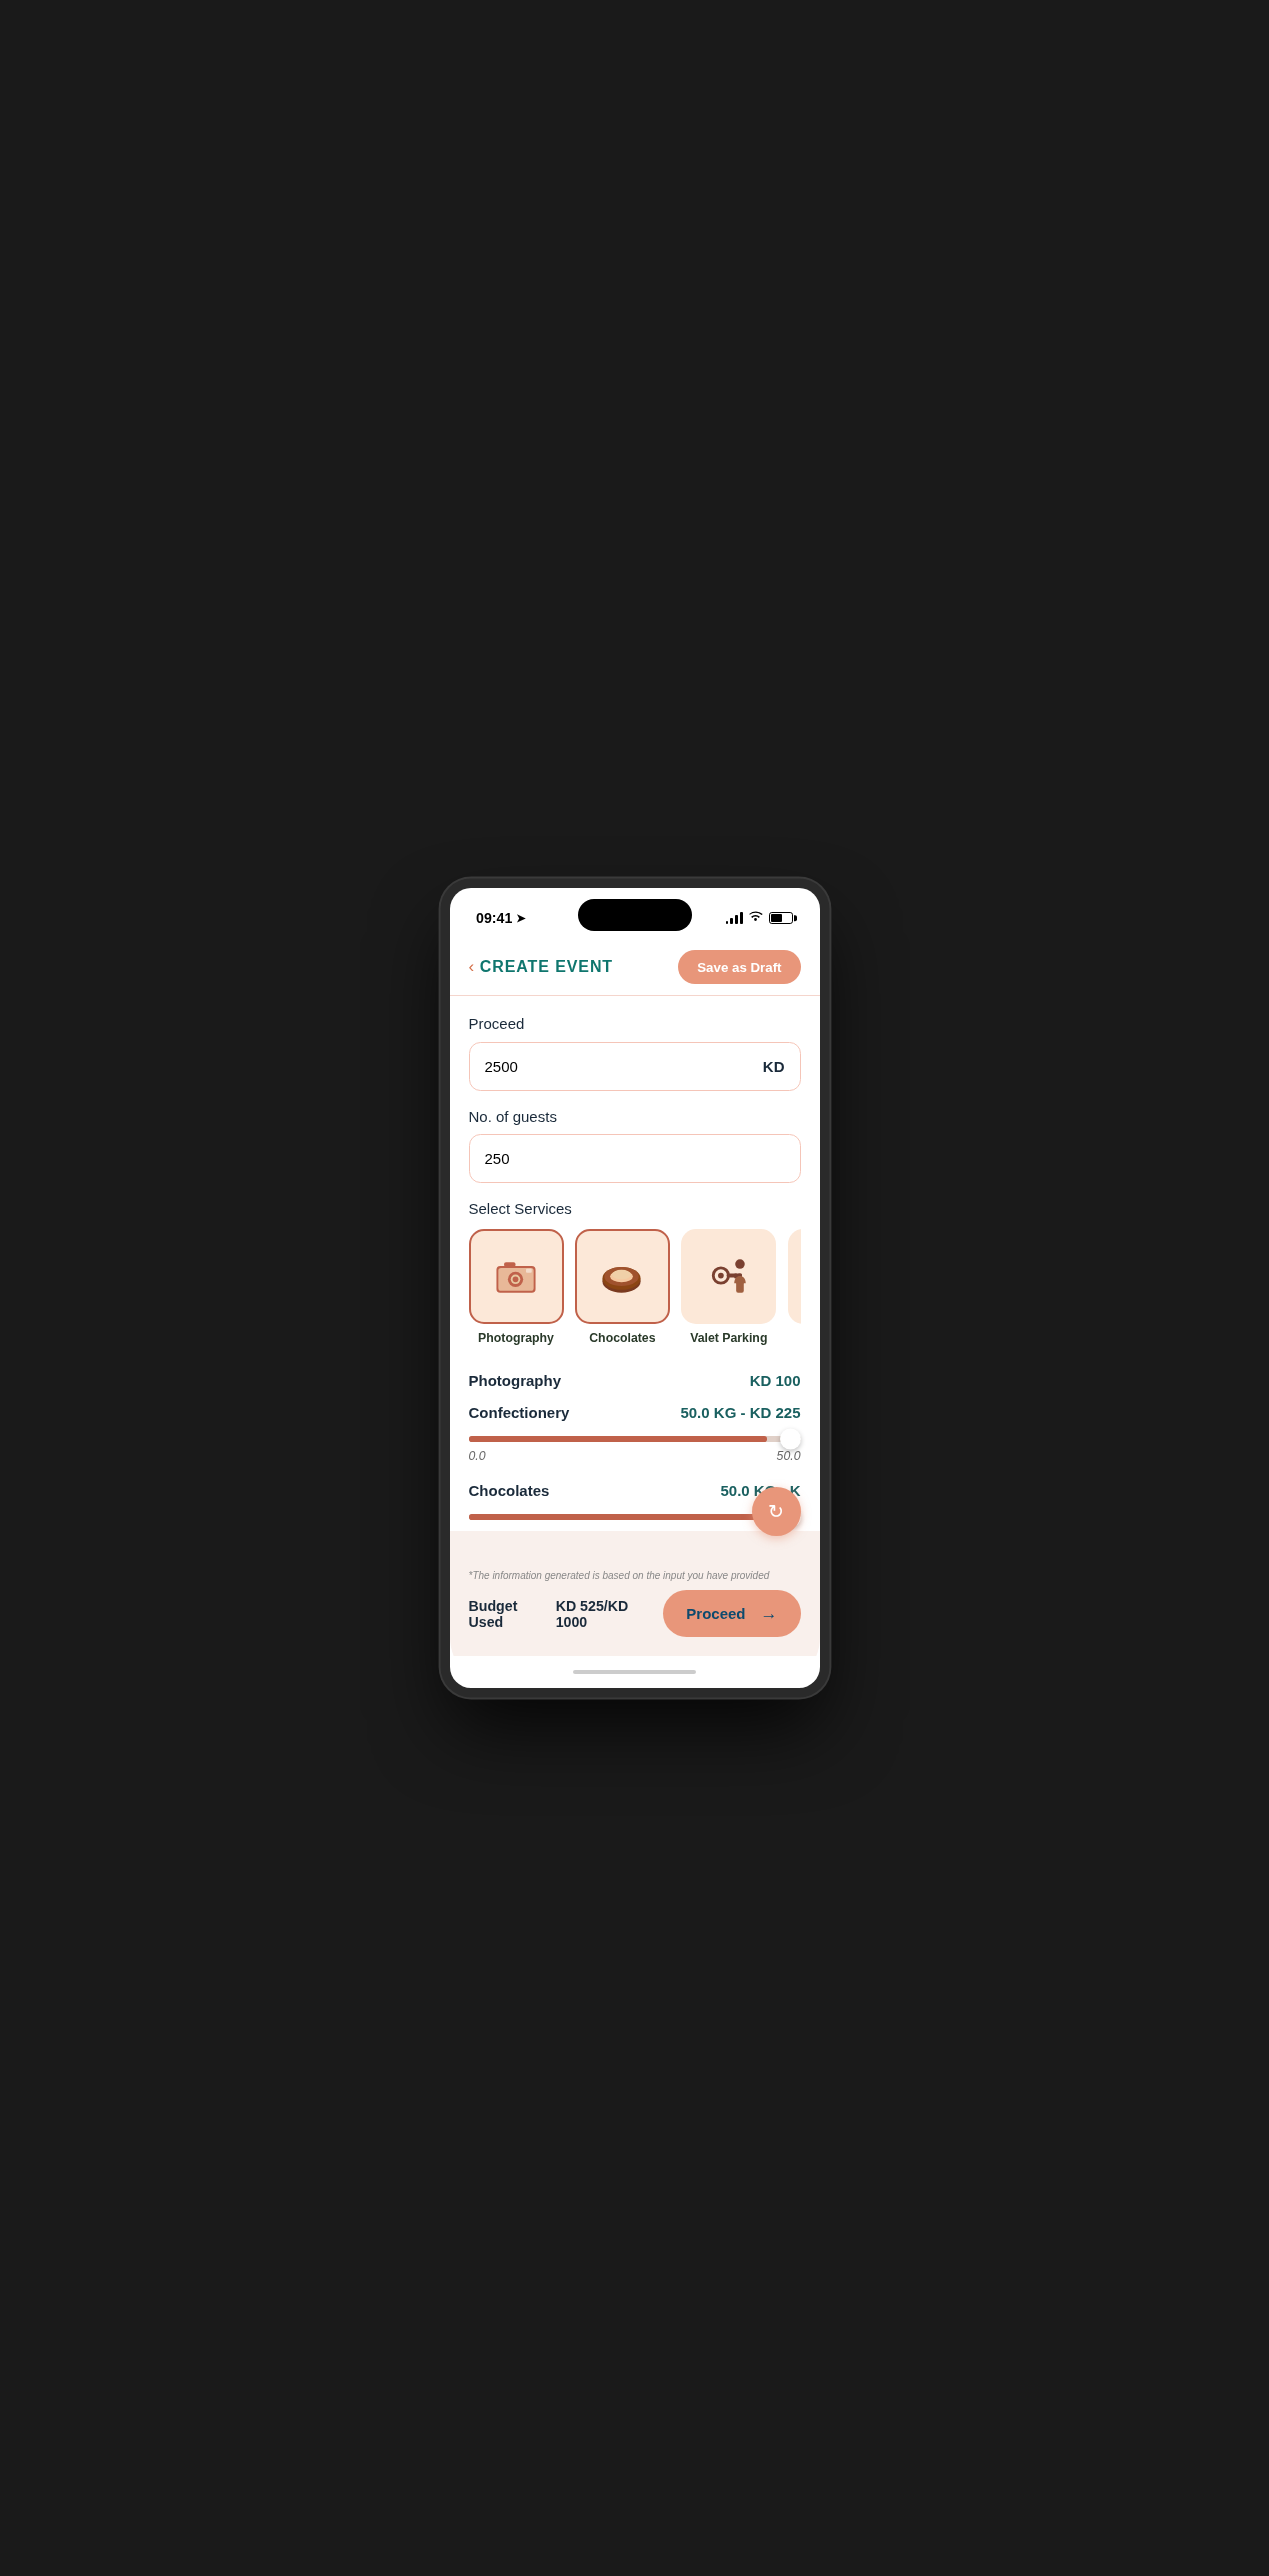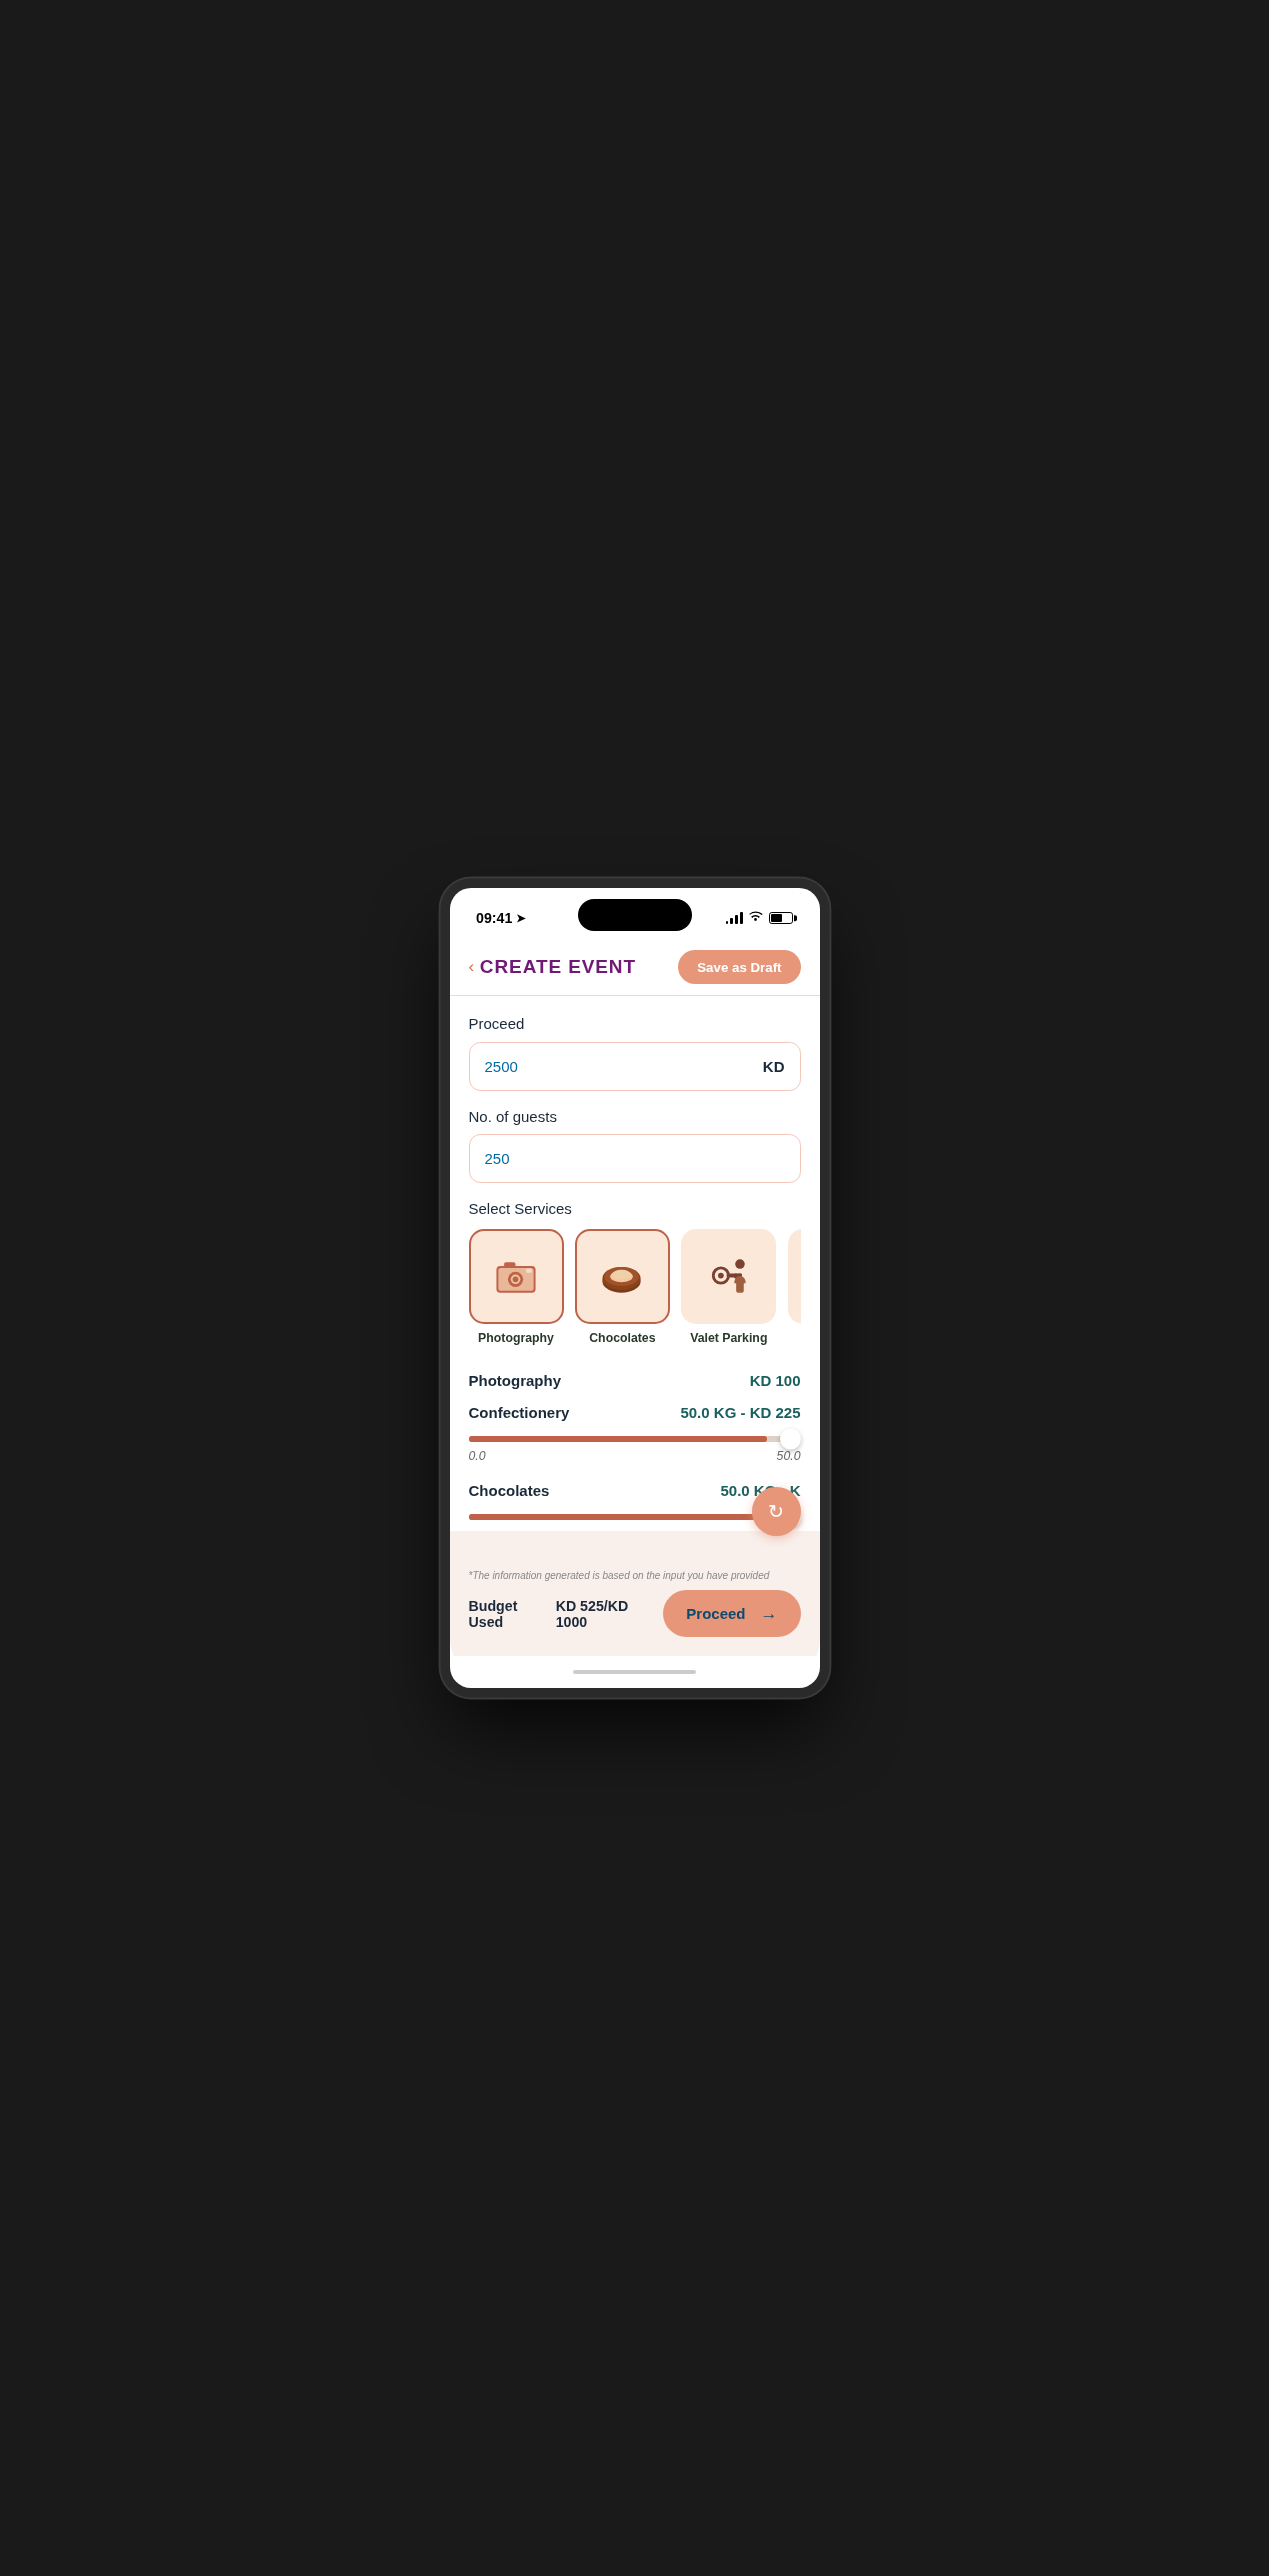--- a/index.html
+++ b/index.html
@@ -134,22 +134,22 @@
       gap: 5.7px;
     }
 
     .back-icon {
       color: #d4704a;
       font-size: 17px;
       font-weight: 400;
     }
 
     .header-title {
-      color: #701a75;
-      font-size: 19px;
+      color: #0f766e;
+      font-size: 16px;
       font-weight: 800;
       letter-spacing: 0.9px;
       text-transform: uppercase;
     }
 
     .save-draft-btn {
       background: #e8967a;
       color: #fff;
       border: none;
       border-radius: 24px;
@@ -182,21 +182,21 @@
       padding: 15px 15px;
       display: flex;
       justify-content: space-between;
       align-items: center;
       margin-bottom: 17px;
       background: #fff;
     }
 
     .input-value {
       font-size: 15px;
-      color: #0369a1;
+      color: #000000;
     }
 
     .input-unit {
       font-size: 15px;
       font-weight: 700;
       color: #1a2a3a;
     }
 
     .services-label {
       font-size: 15px;

